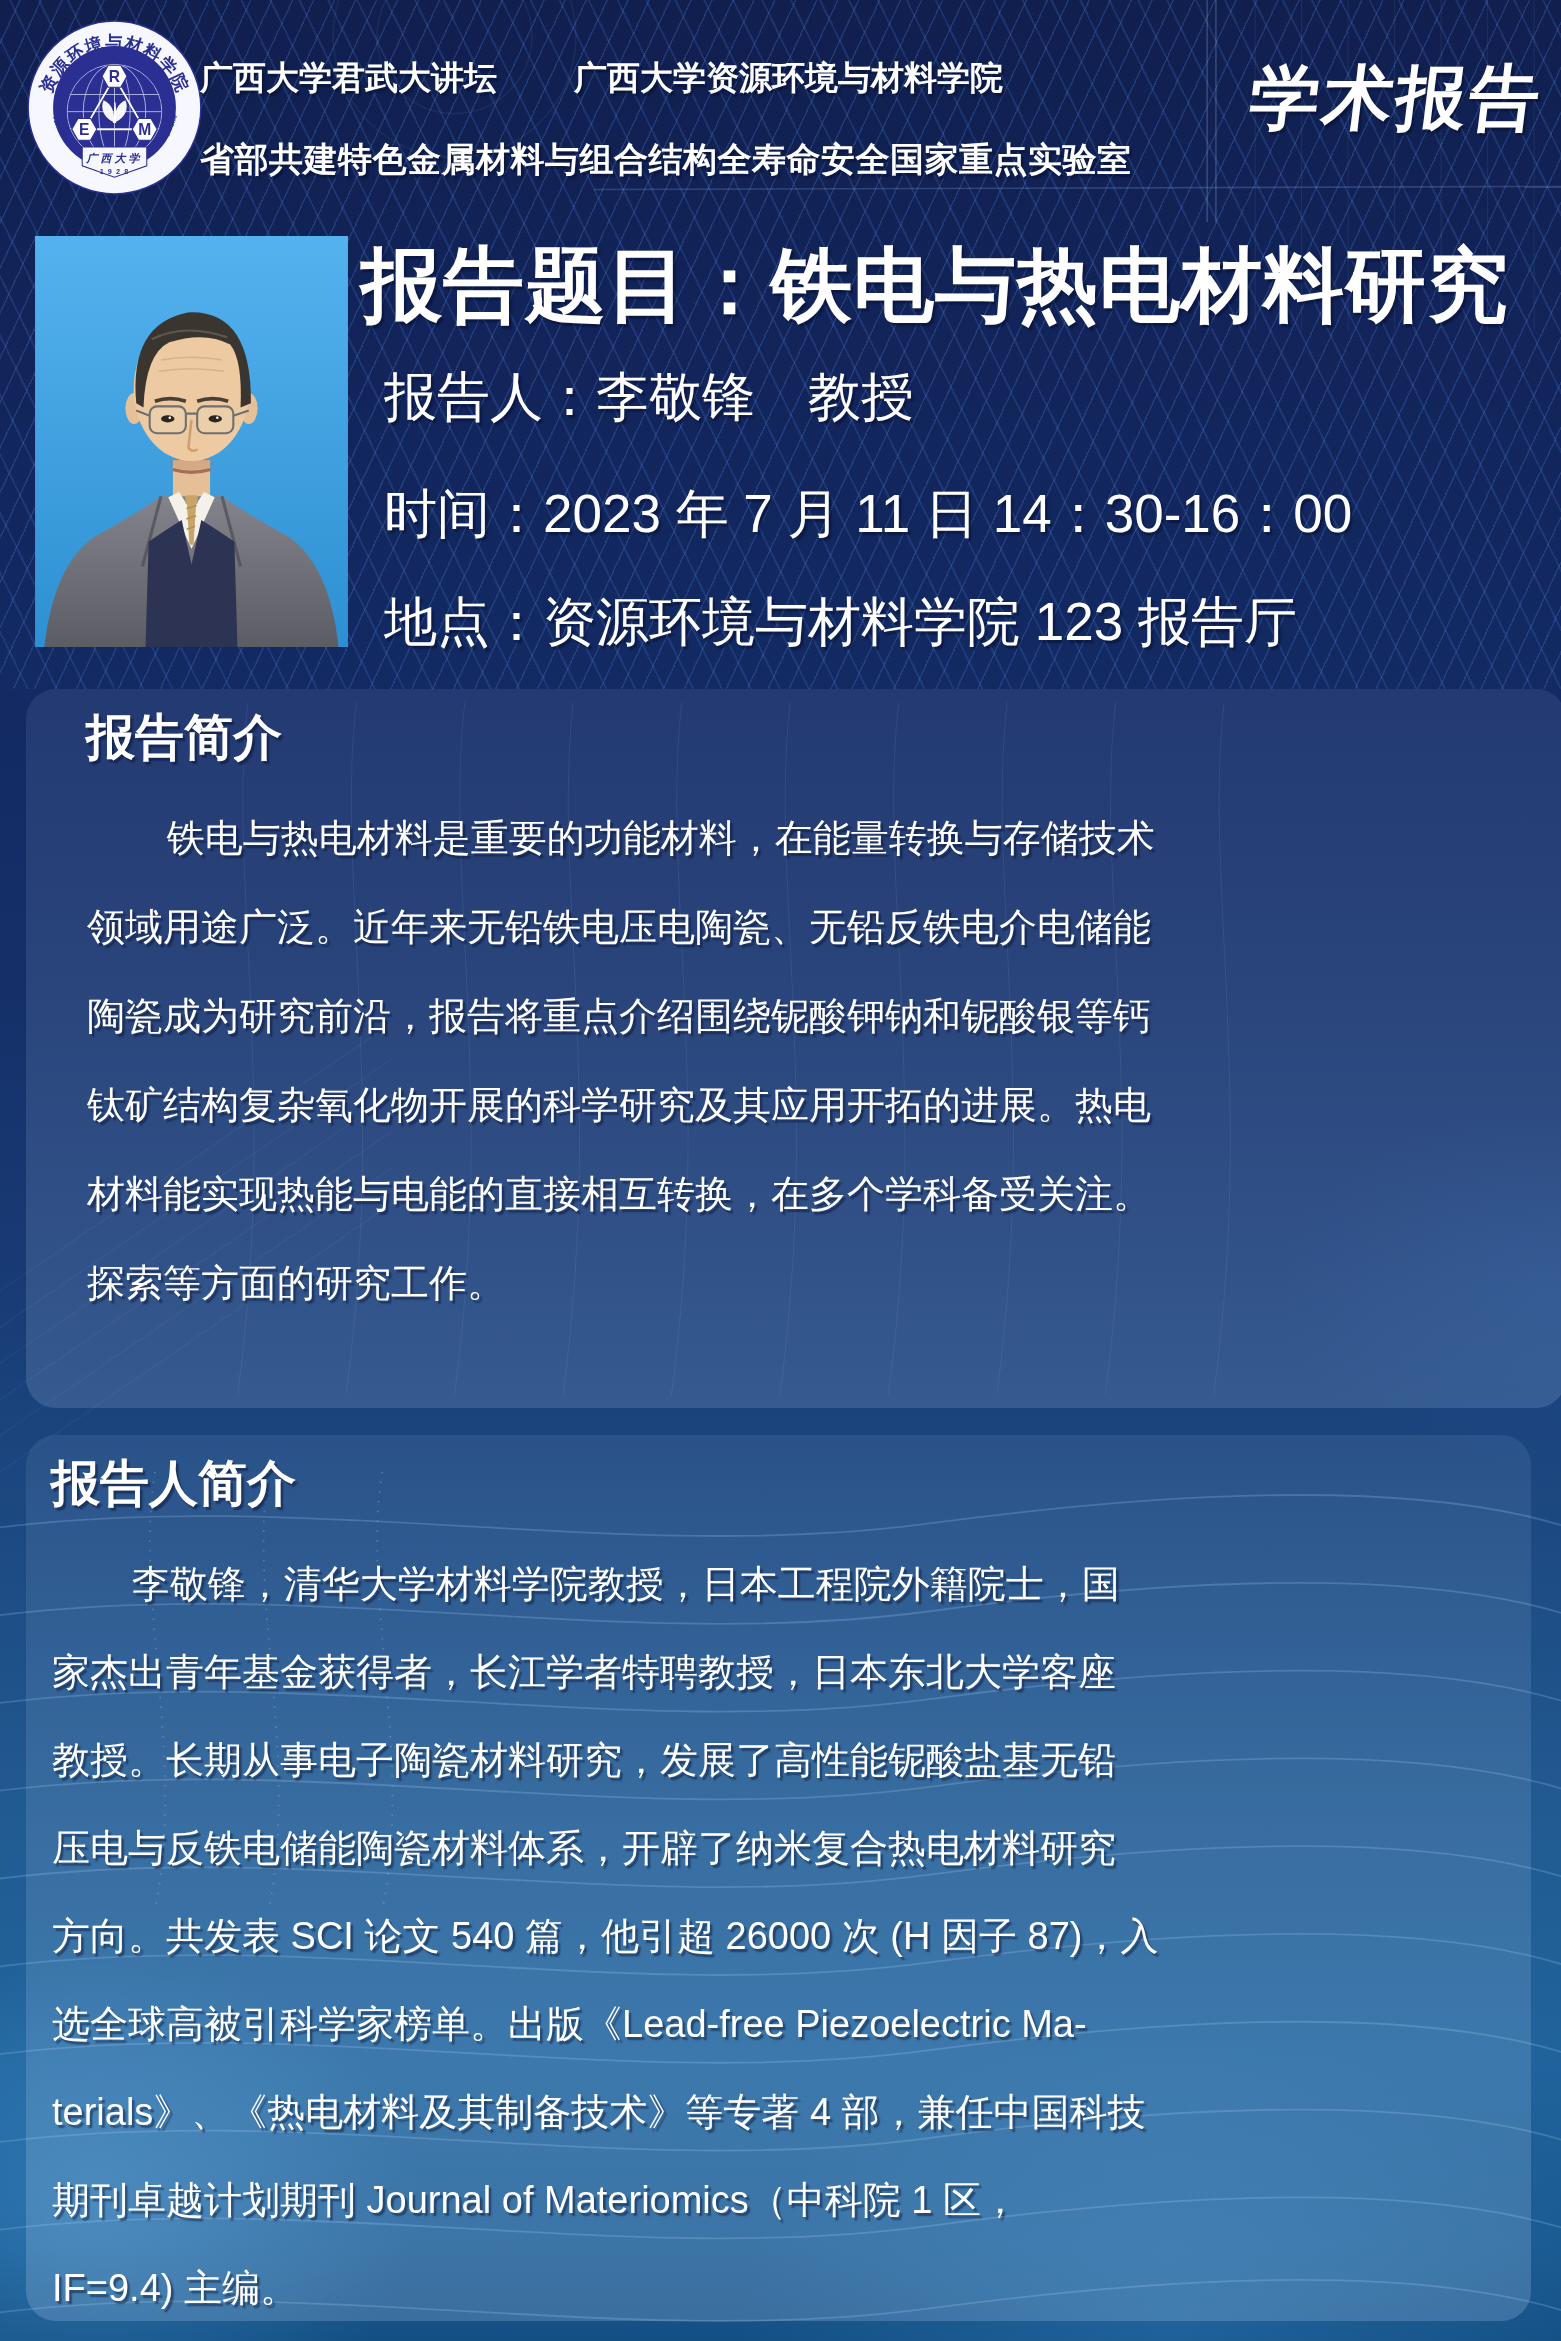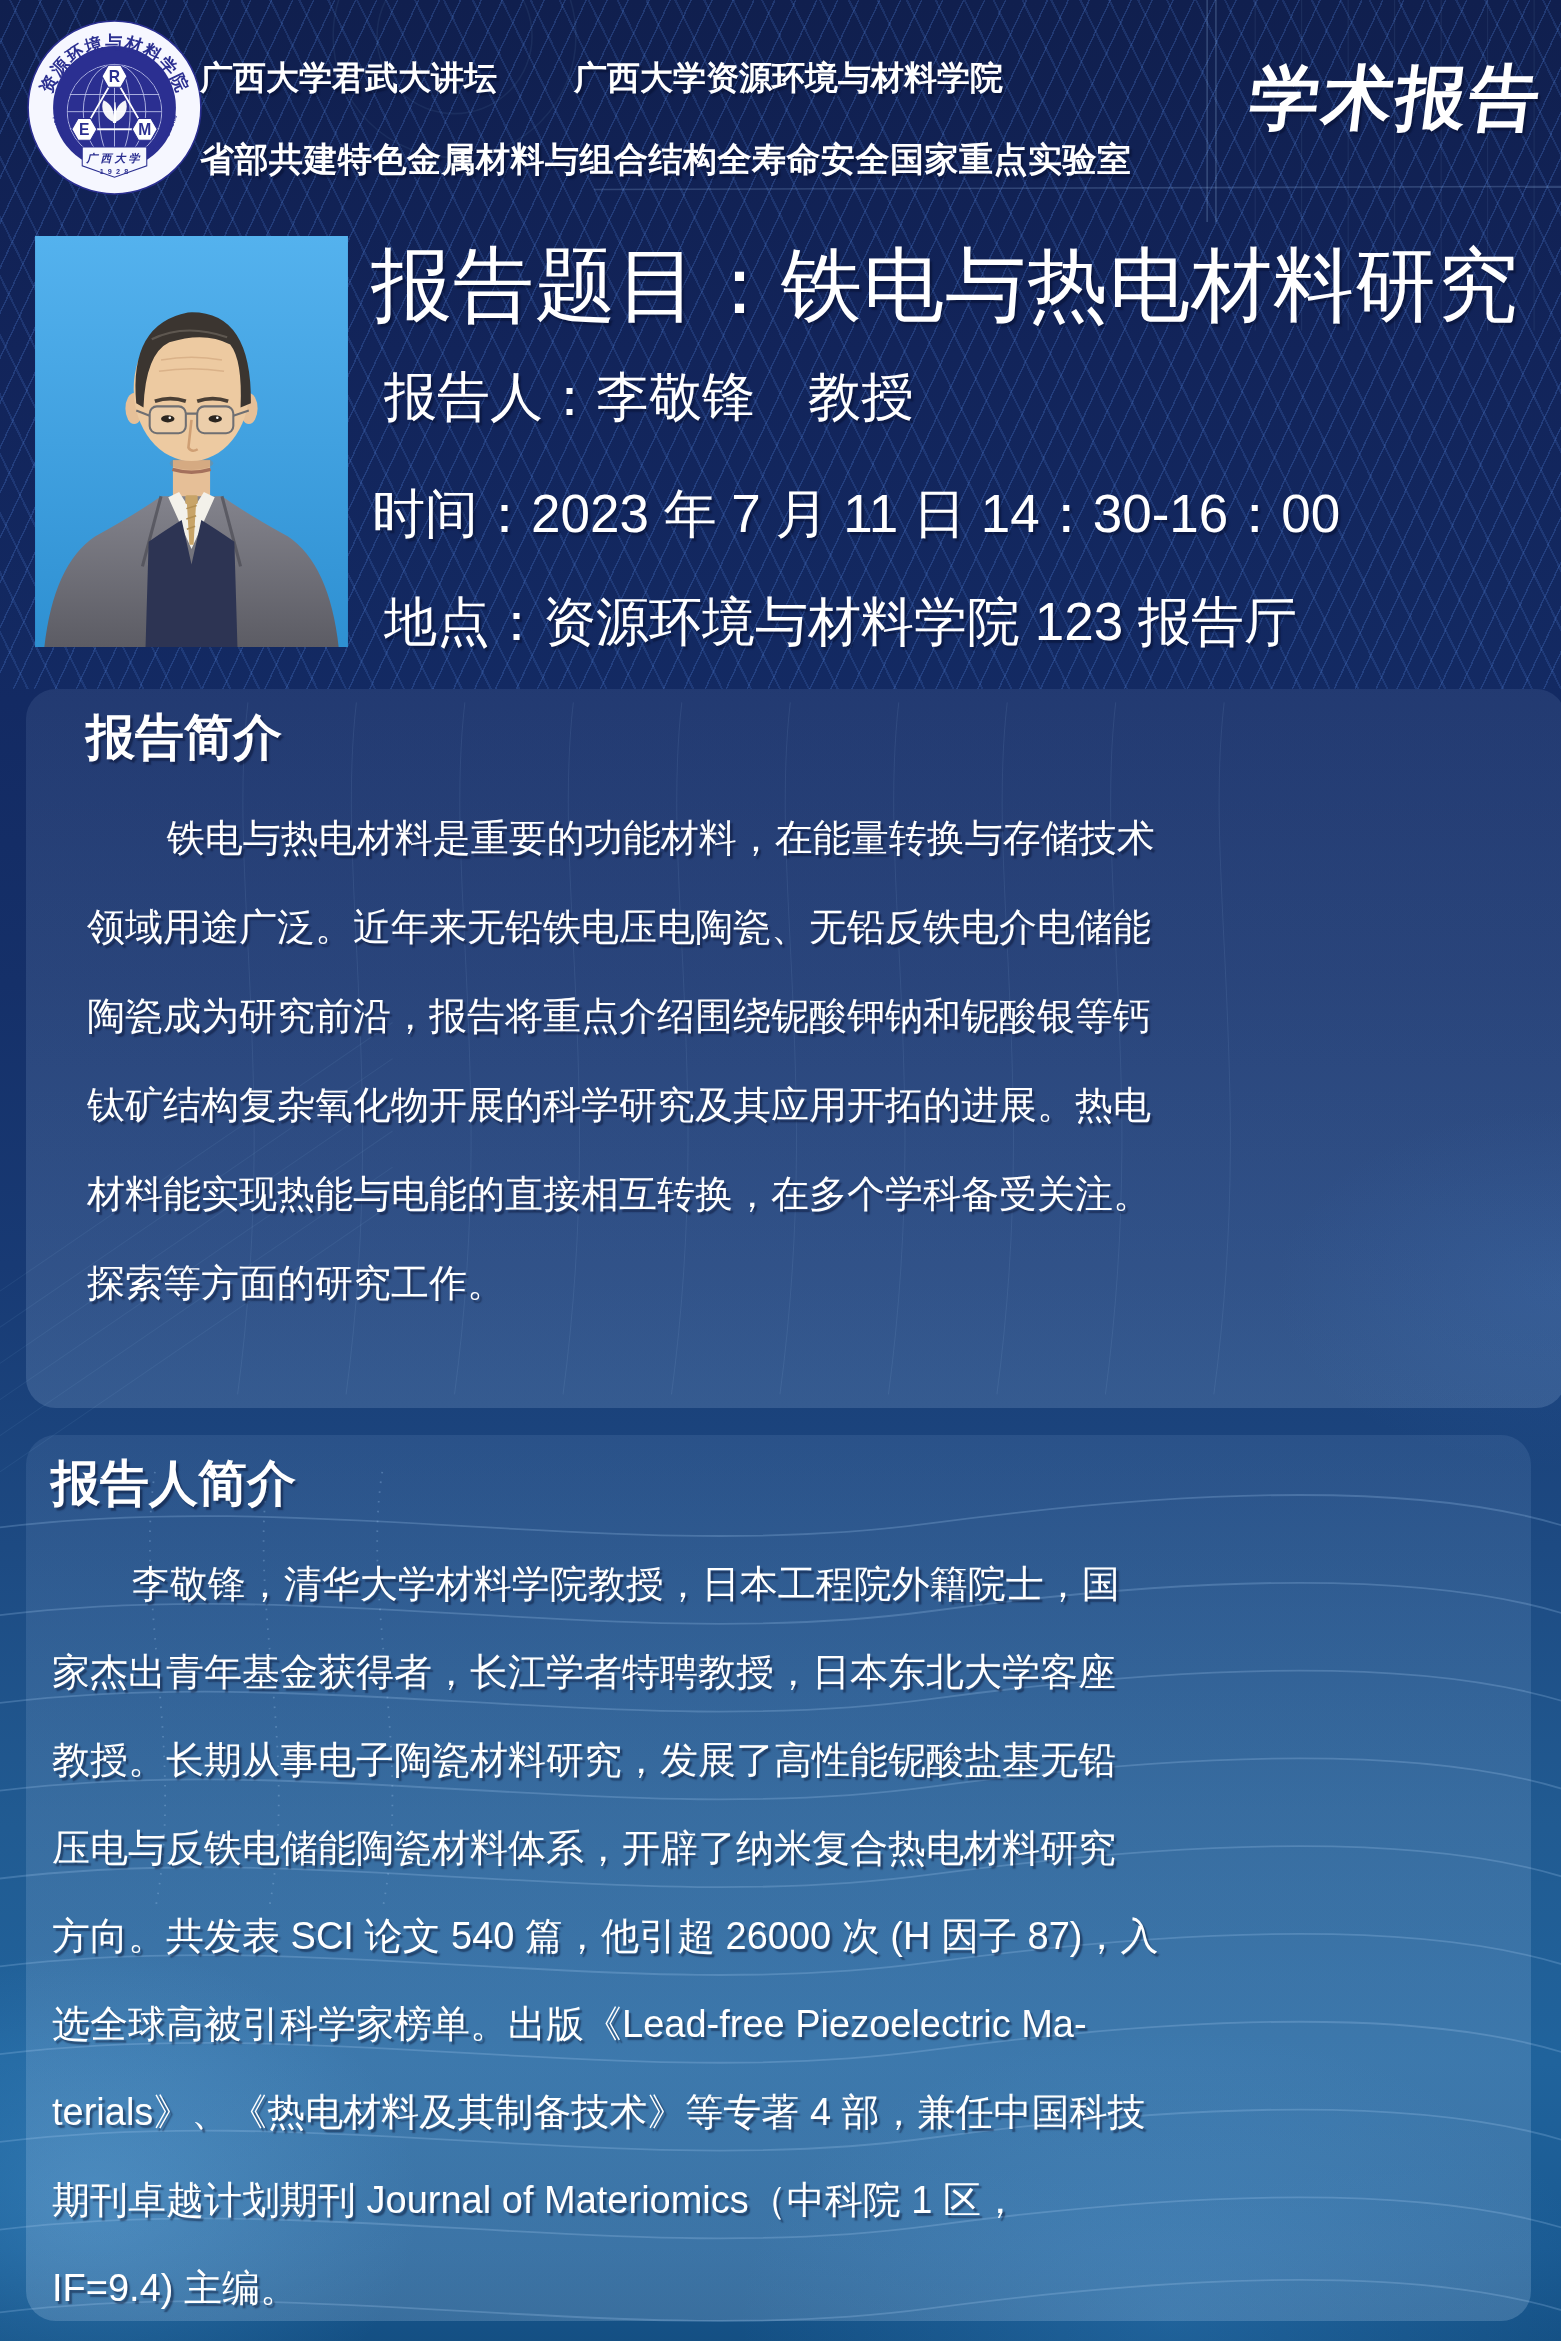--- a/index.html
+++ b/index.html
@@ -36,24 +36,24 @@
 
   .badge {
     position:absolute; right:19.6px; top:52px;
     font-size:70px; font-weight:bold; letter-spacing:3.1px;
     transform:skewX(-7deg); white-space:nowrap;
   }
 
   .portrait { position:absolute; left:35px; top:236px; width:313px; height:411px; }
 
   .lecture { position:absolute; left:361px; top:232px; width:1188px; height:454px; }
-  .title   { position:absolute; left:10px; top:0; margin:0; font-size:81px; font-weight:normal; letter-spacing:1px; white-space:nowrap; }
+  .title   { position:absolute; left:0; top:0; margin:0; font-size:81px; font-weight:bold; letter-spacing:1px; white-space:nowrap; }
   .info    { position:absolute; white-space:nowrap; font-size:53px; }
   .speaker { left:23px; top:130px;text-align:center; }
-  .time    { left:11px; top:247px; }
+  .time    { left:23px; top:247px; }
   .venue   { left:23px; top:355px; }
 
   .panel {
     position:absolute; left:26px; width:1505px; border-radius:30px; overflow:hidden;
     background:linear-gradient(180deg, rgba(173,203,244,0.10), rgba(186,214,248,0.17));
   }
   .panel-abstract { top:689px; height:719px;padding-left:35px; }
   .panel-bio      { top:1435px; height:886px;
     background:linear-gradient(180deg, rgba(173,203,244,0.10), rgba(205,228,252,0.20)); }
   .panel h2 { margin:15.5px 0 0 25px; font-size:49px; font-weight:bold; }

